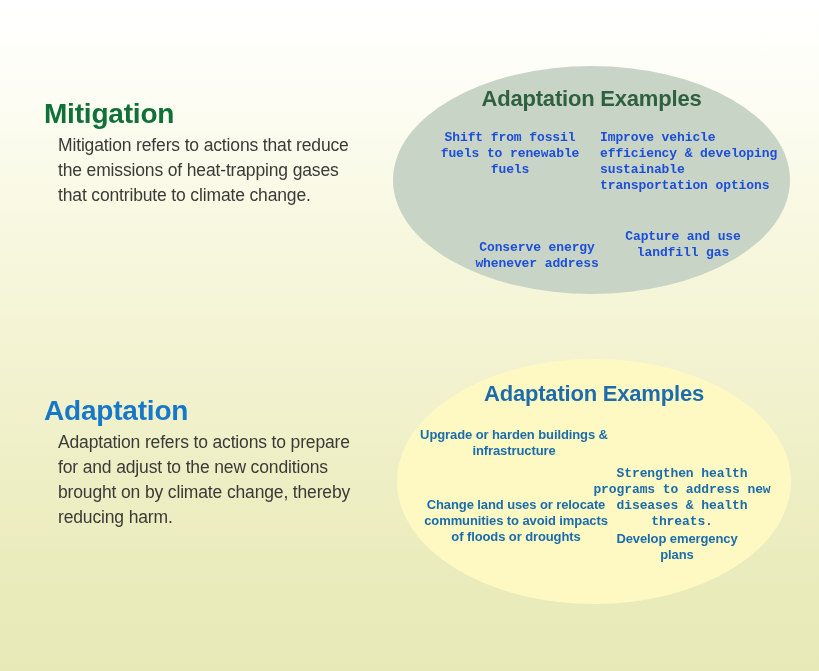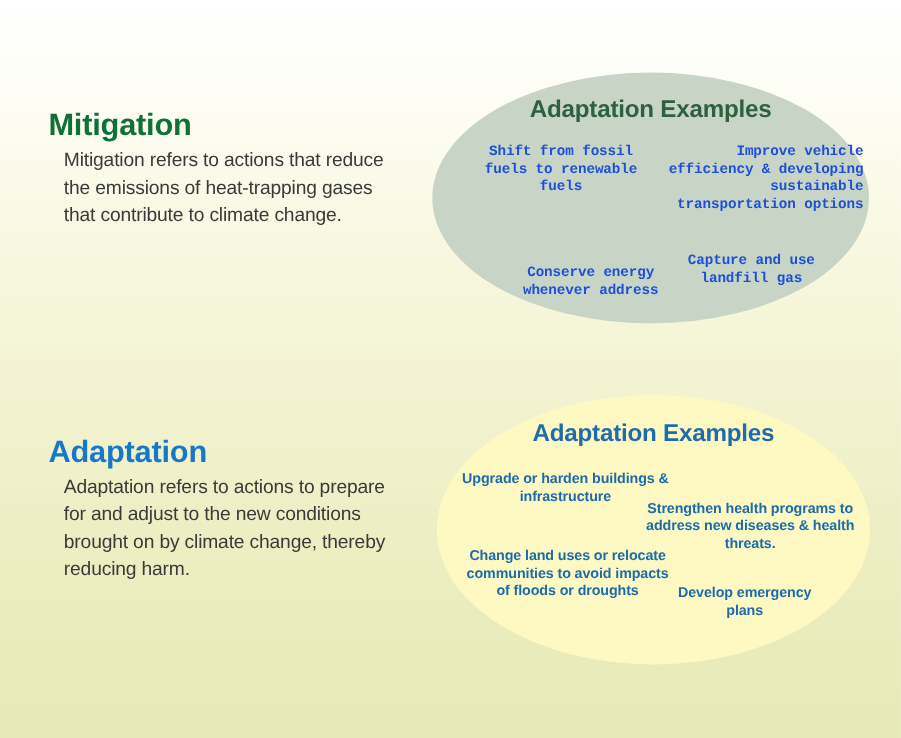--- a/index.html
+++ b/index.html
@@ -99,28 +99,28 @@
     font-size: 13px;
     font-weight: bold;
     line-height: 1.22;
     letter-spacing: -0.1px;
   }
   #mitigation-ellipse .bubble { color: #1d4ed8; font-family: Liberation Mono, monospace; }
   #adaptation-ellipse .bubble { color: #1b6cab; }
 
   
   #mit-item-0 { left: 32px;  top: 64px;  width: 170px; text-align: center; }
-  #mit-item-1 { left: 207px; top: 64px;  width: 185px; text-align: right; }
+  #mit-item-1 { left: 207px; top: 64px;  width: 185px; text-align: left; }
   #mit-item-2 { left: 33px;  top: 134px; width: 170px; text-align: center; }
   #mit-item-3 { left: 210px; top: 163px; width: 160px; text-align: center; }
   #mit-item-4 { left: 60px;  top: 174px; width: 168px; text-align: center; }
 
   
   #adp-item-0 { left: 22px;  top: 68px;  width: 190px; text-align: center; }
-  #adp-item-1 { left: 190px; top: 95px;  width: 190px; text-align: center; }
+  #adp-item-1 { left: 190px; top: 107px;  width: 190px; text-align: center; font-family: Liberation Mono, monospace; }
   #adp-item-2 { left: 24px;  top: 138px; width: 190px; text-align: center; }
   #adp-item-3 { left: 210px; top: 172px; width: 140px; text-align: center; }
 </style>
 </head>
 <body>
 
 <div class="canvas">
 
   <div class="side-block" id="mitigation-block">
     <h1 class="section-heading" id="mitigation-heading">Mitigation</h1>

